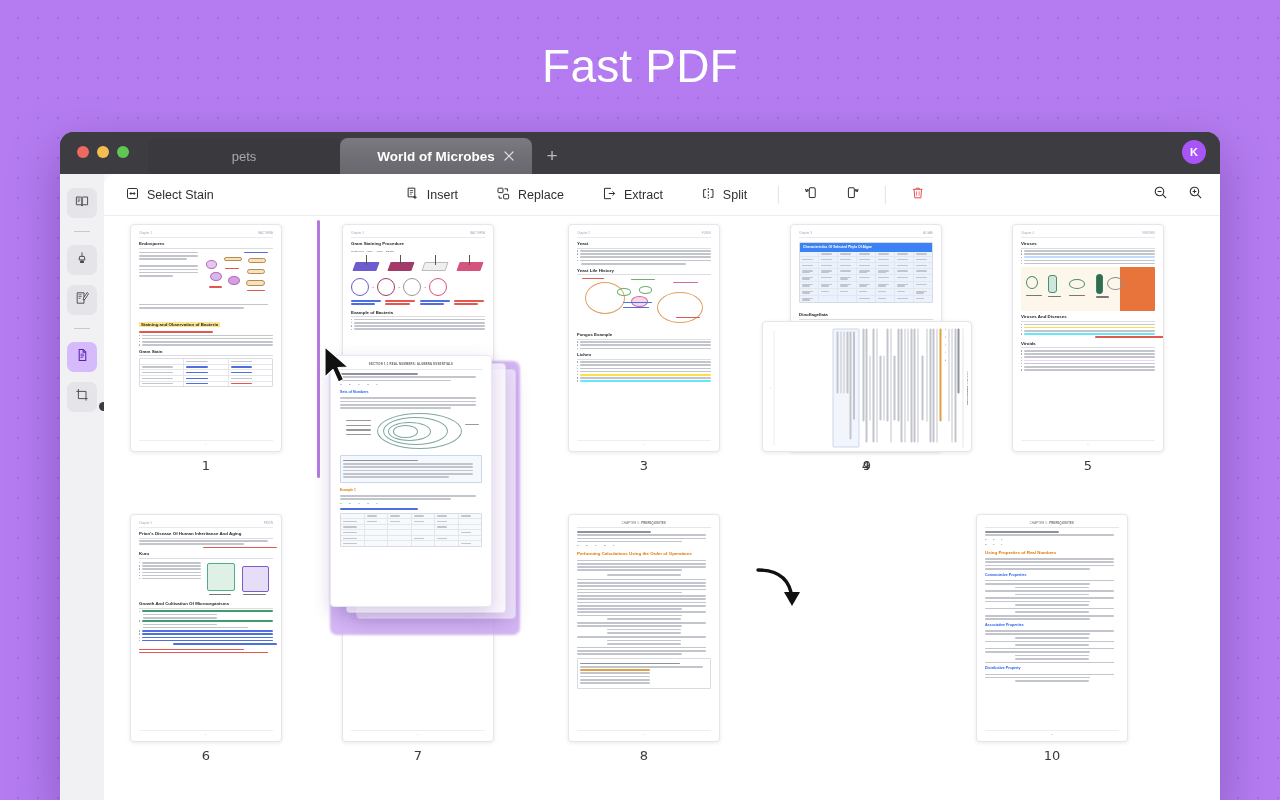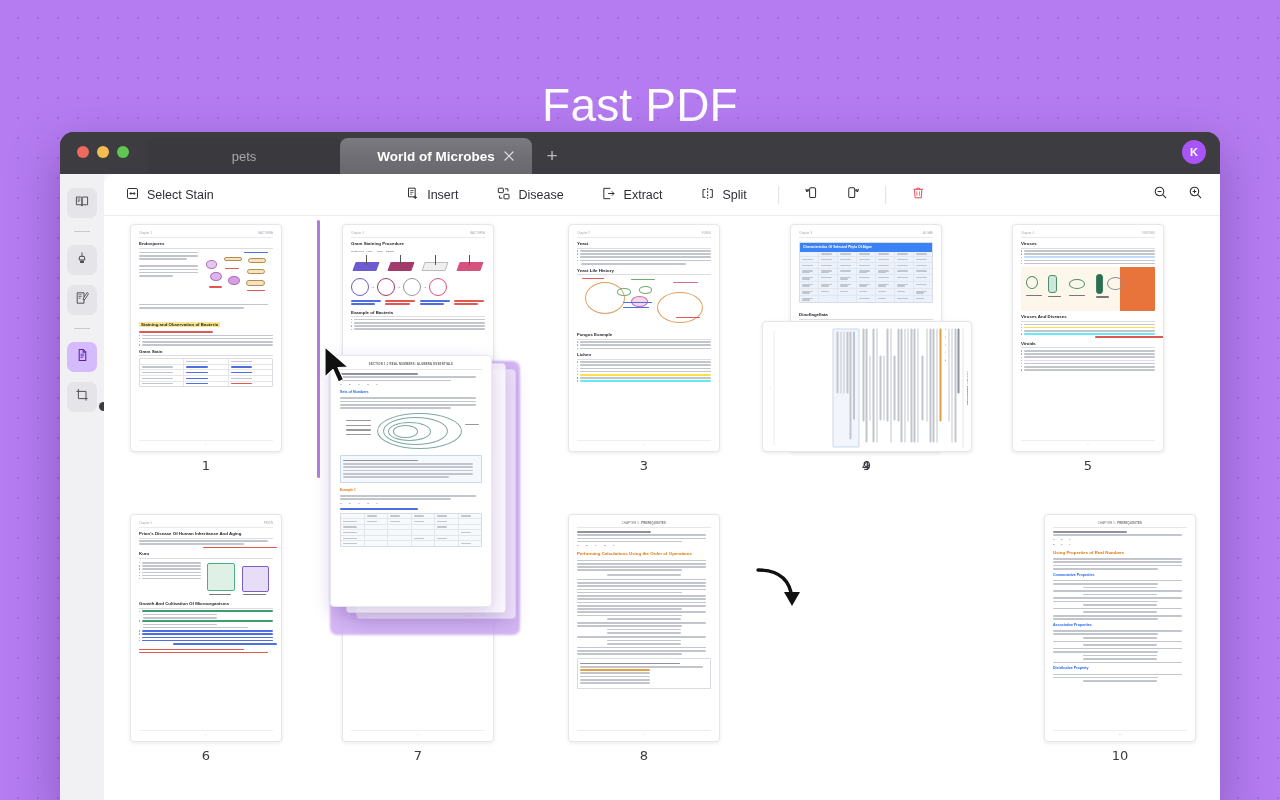--- a/index.html
+++ b/index.html
@@ -9,21 +9,21 @@
     background-color: #b47cf0;
     background-image: radial-gradient(circle, rgba(120,60,190,0.28) 1.1px, transparent 1.2px);
     background-size: 20px 20px;
     background-position: 8px 8px;
     position: relative;
   }
 
   
   .hero {
     position: absolute; top: 0; left: 0; width: 1280px; height: 132px;
-    display: flex; align-items: flex-end; justify-content: center;
+    display: flex; align-items: center; justify-content: center;
   }
   .hero-title {
     color: #ffffff; font-size: 46px; letter-spacing: 0.2px;
     display: flex; align-items: baseline; gap: 14px; white-space: nowrap;
   }
   .hero-title .part-a { font-weight: 400; }
   .hero-title .part-b {
     font-family: "DejaVu Serif", serif; font-style: italic; font-weight: 400;
     font-size: 44px; letter-spacing: 0.5px;
   }
@@ -326,21 +326,21 @@
           </div>
           <div class="tb-item">
             <span>
               <svg viewBox="0 0 18 18" width="15" height="15" fill="none" stroke="#2f2f35" stroke-width="1.2">
                 <rect x="2.6" y="2.6" width="6" height="5.4" rx="0.8"></rect>
                 <rect x="9.4" y="10" width="6" height="5.4" rx="0.8"></rect>
                 <path d="M10.5 3.4 h3.6 v3"></path>
                   <path d="M7.5 14.6 H3.9 v-3"></path>
               </svg>
             </span>
-            <span>Disease</span>
+            <span>Replace</span>
           </div>
           <div class="tb-item">
             <span>
               <svg viewBox="0 0 18 18" width="15" height="15" fill="none" stroke="#2f2f35" stroke-width="1.2">
                 <path d="M11 2.8 H3.2 V15.2 H11"></path>
                 <path d="M8.4 9 H15.4 M12.8 6.4 L15.4 9 l-2.6 2.6"></path>
               </svg>
             </span>
             <span>Extract</span>
           </div>
@@ -1291,21 +1291,21 @@
                   <div class="m-line s"></div>
                   <div class="m-line s"></div>
                   <div class="m-line s"></div>
               </div>
               <div class="m-foot">9</div>
             </div>
           </div>
           <div class="page-num">9</div>
         </div>
 
-        <div class="thumb" style="left:940px; top:298px;">
+        <div class="thumb" style="left:872px; top:298px;">
           <div class="page-card" style="width:152px;height:228px;">
             <div class="mini">
               <div style="text-align:center;font-size:2.6px;color:#666;letter-spacing:.3px;margin-bottom:2px">
                 <span>CHAPTER 1:</span>
                 <b>PREREQUISITES</b>
               </div>
               <div style="border-top:.4px solid #e5e5ea;margin-bottom:3px"></div>
               <div class="m-line s dark"></div>
               <div class="m-line l"></div>
               <div style="display:flex;gap:6px;font-size:2.4px;color:#555;margin:2px 0">

